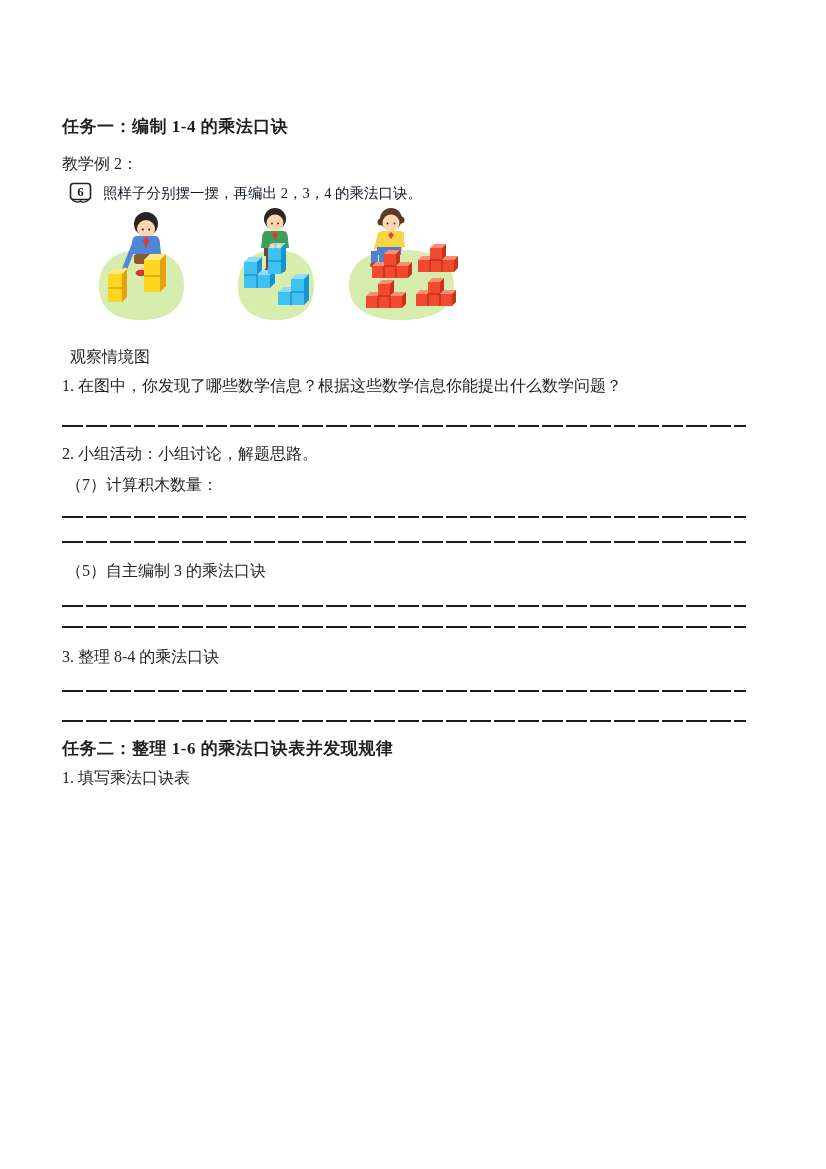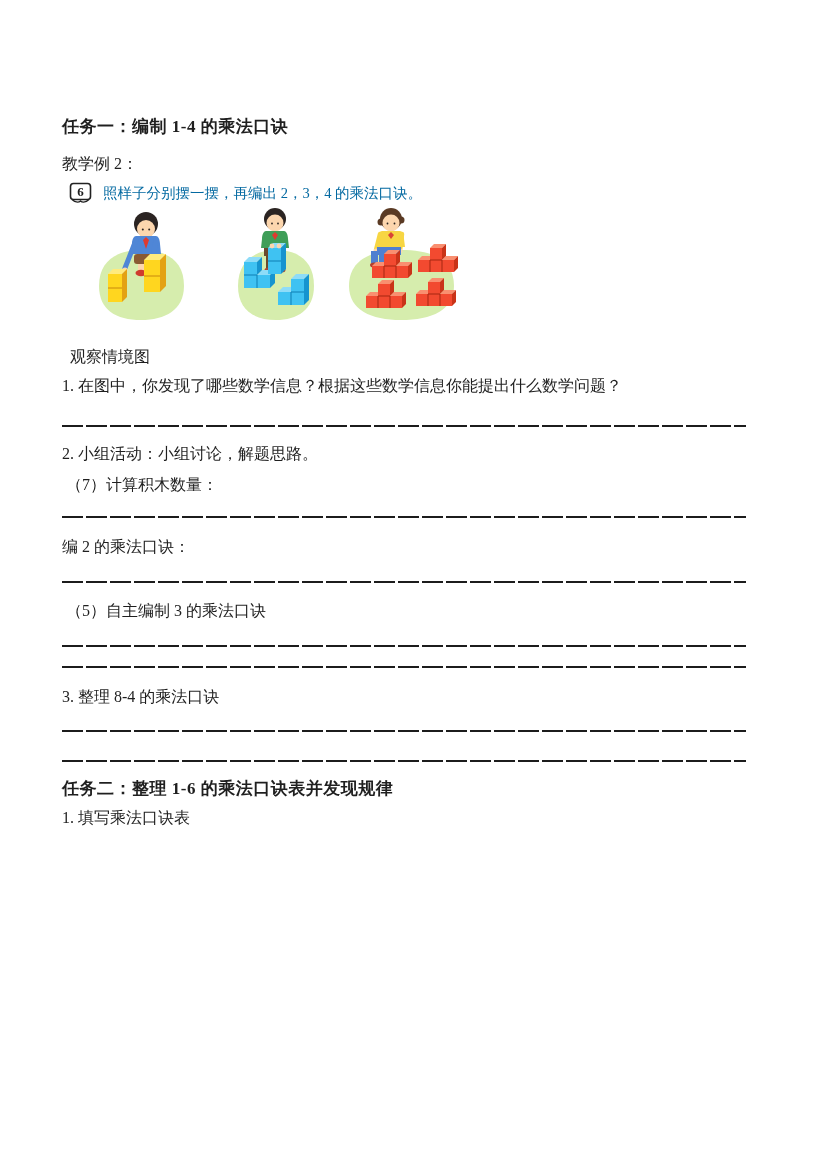--- a/index.html
+++ b/index.html
@@ -14,21 +14,21 @@
   .h-task { font-size: 17px; font-weight: 700; line-height: 22px; letter-spacing: 0.5px; }
   .body-text { font-size: 16px; line-height: 22px; }
   .indent-4 { padding-left: 4px; }
   .indent-8 { padding-left: 8px; }
   .rule {
     height: 2px; width: 100%;
     background-image: repeating-linear-gradient(to right, #1c1c1c 0, #1c1c1c 21px, transparent 21px, transparent 24px);
   }
   .figure { }
   .figure-instruction-row { display: flex; align-items: center; gap: 9px; padding-left: 6px; height: 26px; }
-  .figure-instruction { font-size: 14.5px; line-height: 20px; color: #0369a1; }
+  .figure-instruction { font-size: 14.5px; line-height: 20px; color: #0f172a; }
   .scenes-row { display: flex; align-items: flex-end; }
   .scene { display: block; }
   .scene-1 { margin-left: 32px; }
   .scene-2 { margin-left: 45px; }
   .scene-3 { margin-left: 25px; }
 </style>
 </head>
 <body>
 
 <div class="page">
@@ -223,21 +223,20 @@
     <div class="body-text" style="margin-top:7px">1. 在图中，你发现了哪些数学信息？根据这些数学信息你能提出什么数学问题？</div>
 
     <div class="rule" style="margin-top:28px"></div>
 
     <div class="body-text" style="margin-top:16px">2. 小组活动：小组讨论，解题思路。</div>
 
     <div class="body-text indent-4" style="margin-top:9px">（7）计算积木数量：</div>
 
     <div class="rule" style="margin-top:20px"></div>
 
-    <div class="body-text" style="margin-top:18px">编 2 的乘法口诀：</div>
 
     <div class="rule" style="margin-top:23px"></div>
 
     <div class="body-text indent-4" style="margin-top:17px">（5）自主编制 3 的乘法口诀</div>
 
     <div class="rule" style="margin-top:23px"></div>
 
 
     <div class="rule" style="margin-top:19px"></div>
 

